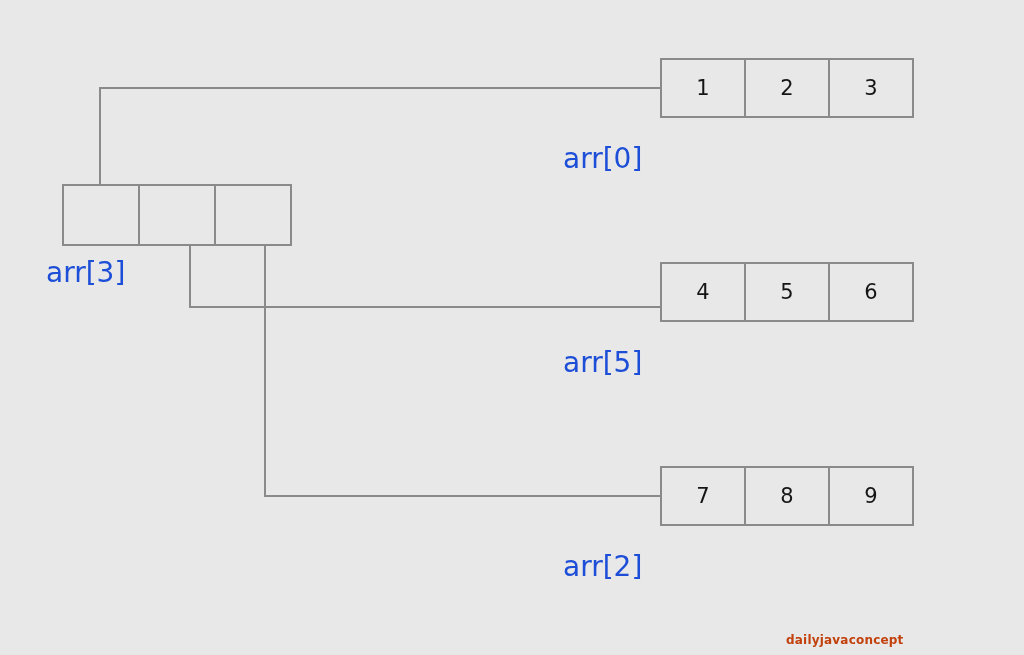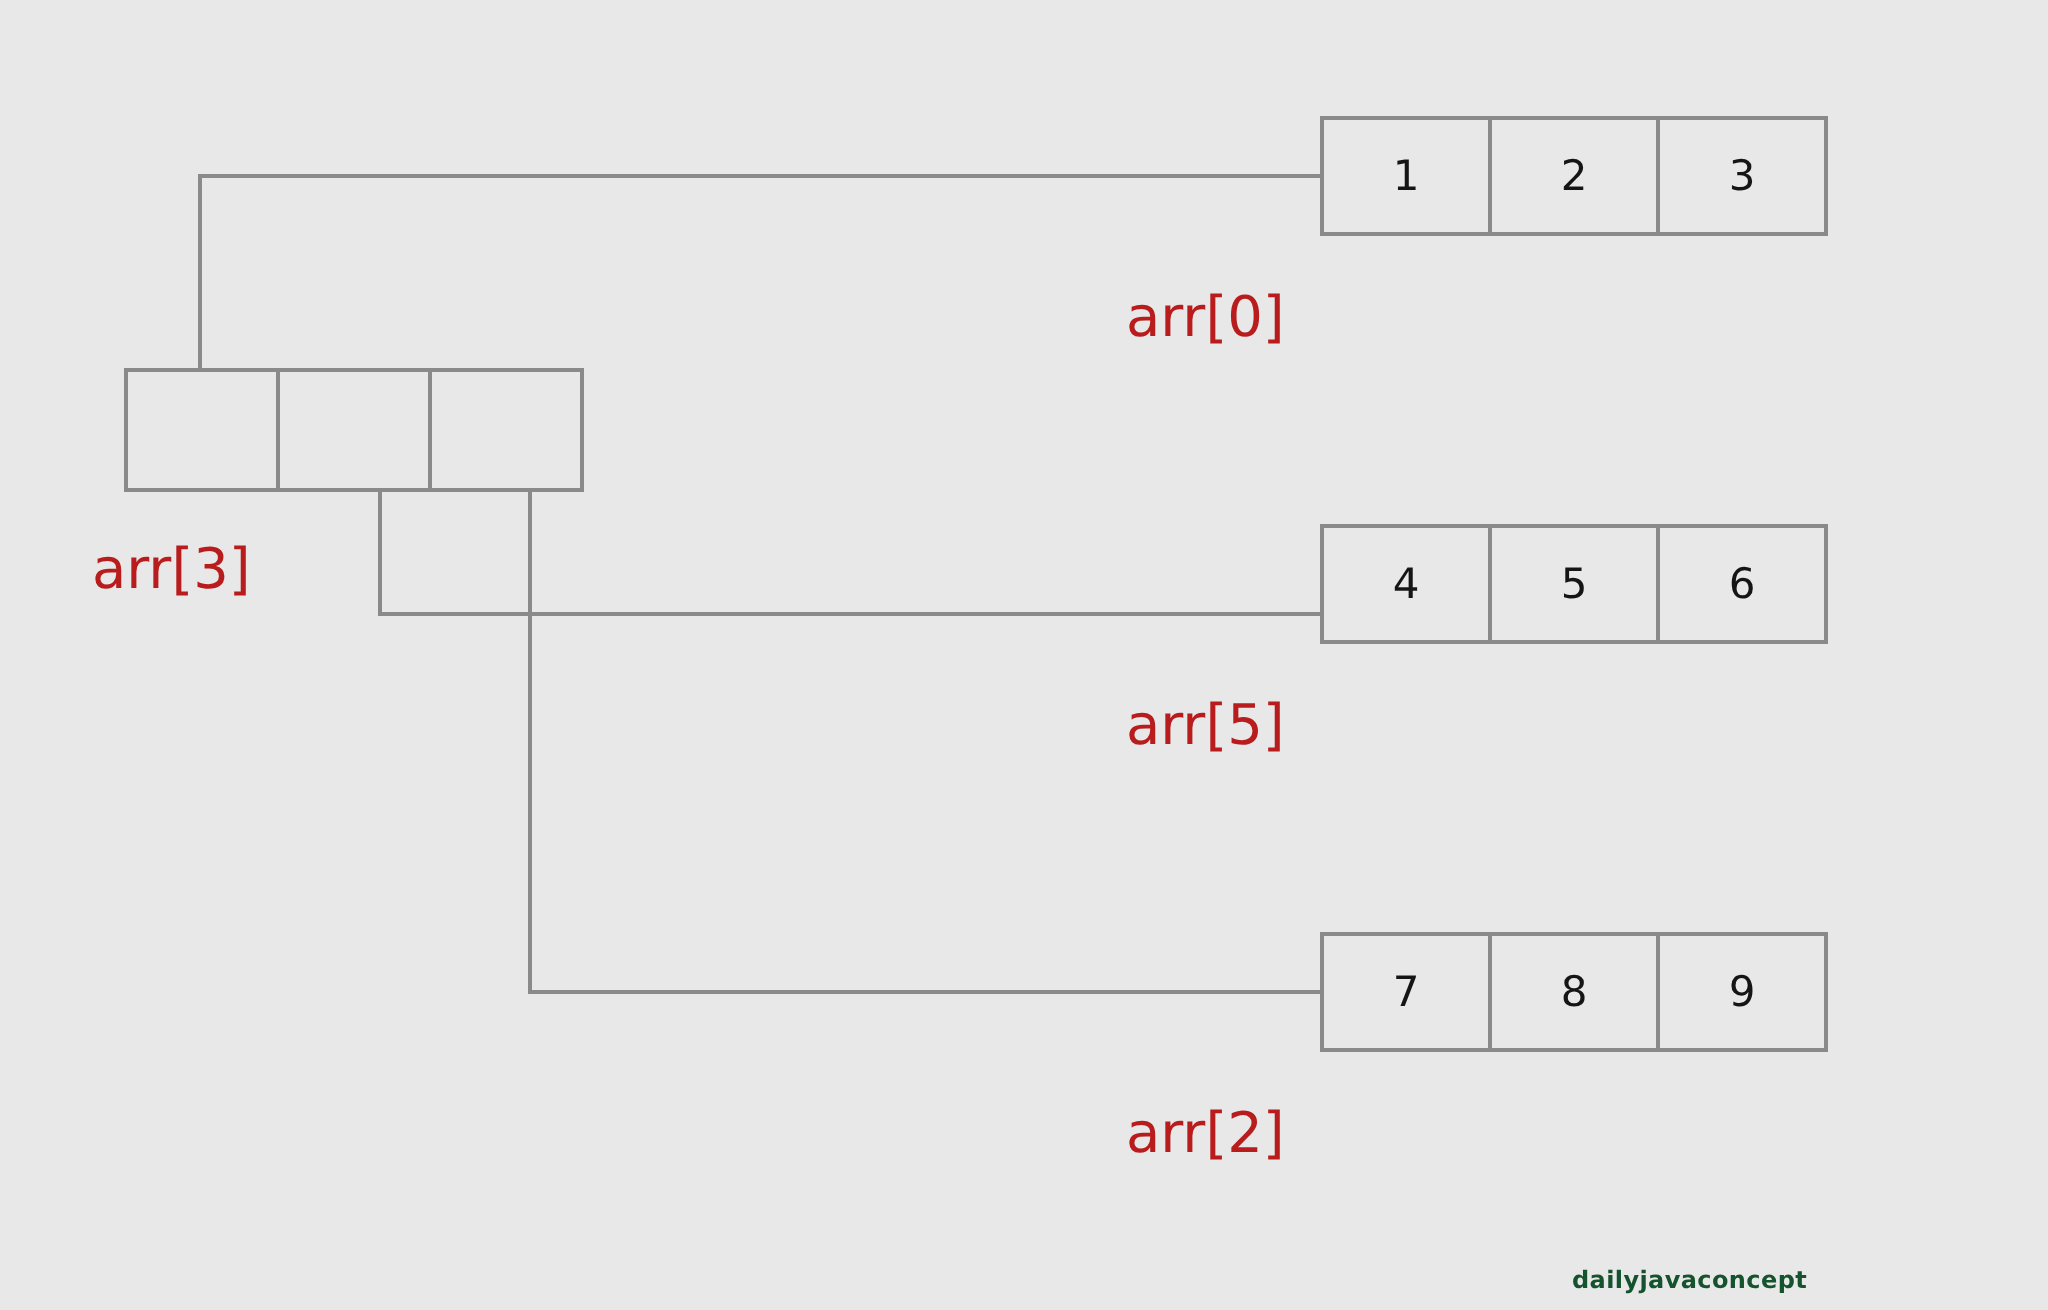--- a/index.html
+++ b/index.html
@@ -44,21 +44,21 @@
     font-size: 21px;
     color: #151515;
     font-family: "DejaVu Sans", "Liberation Sans", sans-serif;
   }
   .array-cell:first-child {
     margin-left: 0;
   }
   .array-label {
     position: absolute;
     font-size: 28px;
-    color: #b91c1c;
+    color: #1d4ed8;
     white-space: nowrap;
     font-family: "DejaVu Sans", "Liberation Sans", sans-serif;
   }
   
   #pointer-array {
     left: 62px;
     top: 184px;
   }
   #pointer-array .array-cell {
     width: 78px;
@@ -66,32 +66,32 @@
   }
   
   .value-array .array-cell {
     width: 86px;
     height: 60px;
   }
   #value-array-0 { left: 660px; top: 58px; }
   #value-array-1 { left: 660px; top: 262px; }
   #value-array-2 { left: 660px; top: 466px; }
 
-  #label-arr3 { left: 46px;  top: 268px; }
+  #label-arr3 { left: 46px;  top: 256px; }
   #label-arr0 { left: 563px; top: 142px; }
   #label-arr1 { left: 563px; top: 346px; }
   #label-arr2 { left: 563px; top: 550px; }
 
   #watermark {
     position: absolute;
     left: 786px;
     top: 633px;
     font-size: 12px;
     font-weight: bold;
-    color: #14532d;
+    color: #c2410c;
     letter-spacing: 0.2px;
     font-family: "DejaVu Sans", "Liberation Sans", sans-serif;
     text-align: center;
   }
 </style>
 </head>
 <body>
 
 <div id="diagram-root">
 

